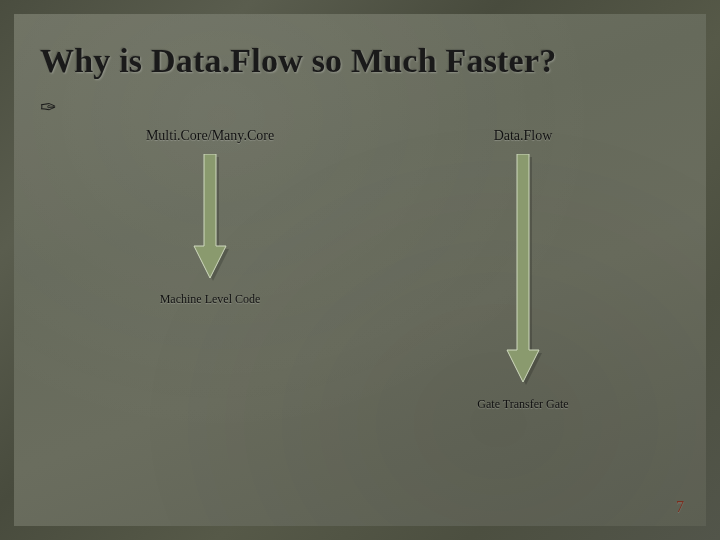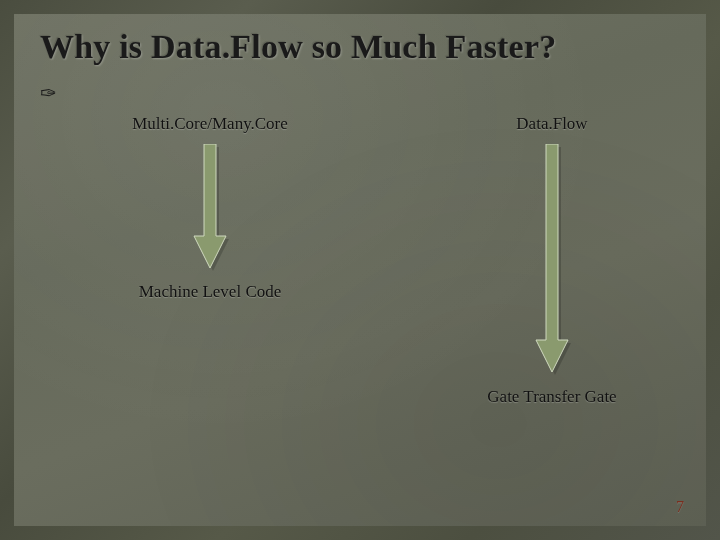--- a/index.html
+++ b/index.html
@@ -16,21 +16,21 @@
     border-image: linear-gradient(135deg, #4a4d3f 0%, #5a5d4e 20%, #484b3d 40%, #565948 60%, #4c4f40 80%, #52554a 100%) 14;
     background:
       radial-gradient(ellipse at 30% 20%, rgba(255,255,255,0.05), transparent 55%),
       radial-gradient(ellipse at 70% 80%, rgba(0,0,0,0.08), transparent 55%),
       linear-gradient(160deg, #6e7162 0%, #666a5b 35%, #6a6d5e 60%, #5f6255 100%);
   }
   .content {
     position: relative;
     width: 100%;
     height: 100%;
-    padding: 14px 26px 18px 26px;
+    padding: 28px 26px 18px 26px;
   }
   .title {
     font-size: 34px;
     color: #1a1a1a;
     text-shadow: 1px 1px 2px rgba(255,255,255,0.25), -1px -1px 1px rgba(0,0,0,0.15);
     letter-spacing: 0.2px;
     margin-bottom: 18px;
   }
   .bullet-row {
     display: flex;
@@ -52,35 +52,35 @@
     position: relative;
     width: 100%;
     height: 330px;
     margin-top: 10px;
   }
   .col {
     position: absolute;
     text-align: center;
   }
   .col-left  { left: 60px;  top: 0; width: 220px; }
-  .col-right { left: 412px; top: 0; width: 200px; }
+  .col-right { left: 383px; top: 0; width: 200px; }
   .col-label {
-    font-size: 17px;
+    font-size: 14px;
     color: #111;
     text-shadow: 0 1px 1px rgba(255,255,255,0.25);
     margin-bottom: 10px;
   }
   .arrow {
     margin: 6px auto 8px auto;
     display: block;
   }
   .arrow .shaft { fill: #8a9a6e; stroke: #cfd9bf; stroke-width: 1; }
   .arrow .shaft-shadow { fill: rgba(0,0,0,0.18); }
   .end-label {
-    font-size: 17px;
+    font-size: 12px;
     color: #111;
     text-shadow: 0 1px 1px rgba(255,255,255,0.25);
     margin-top: 1px;
   }
   .page-num {
     position: absolute;
     right: 22px;
     bottom: 10px;
     font-size: 16px;
     color: #7a2d1e;

